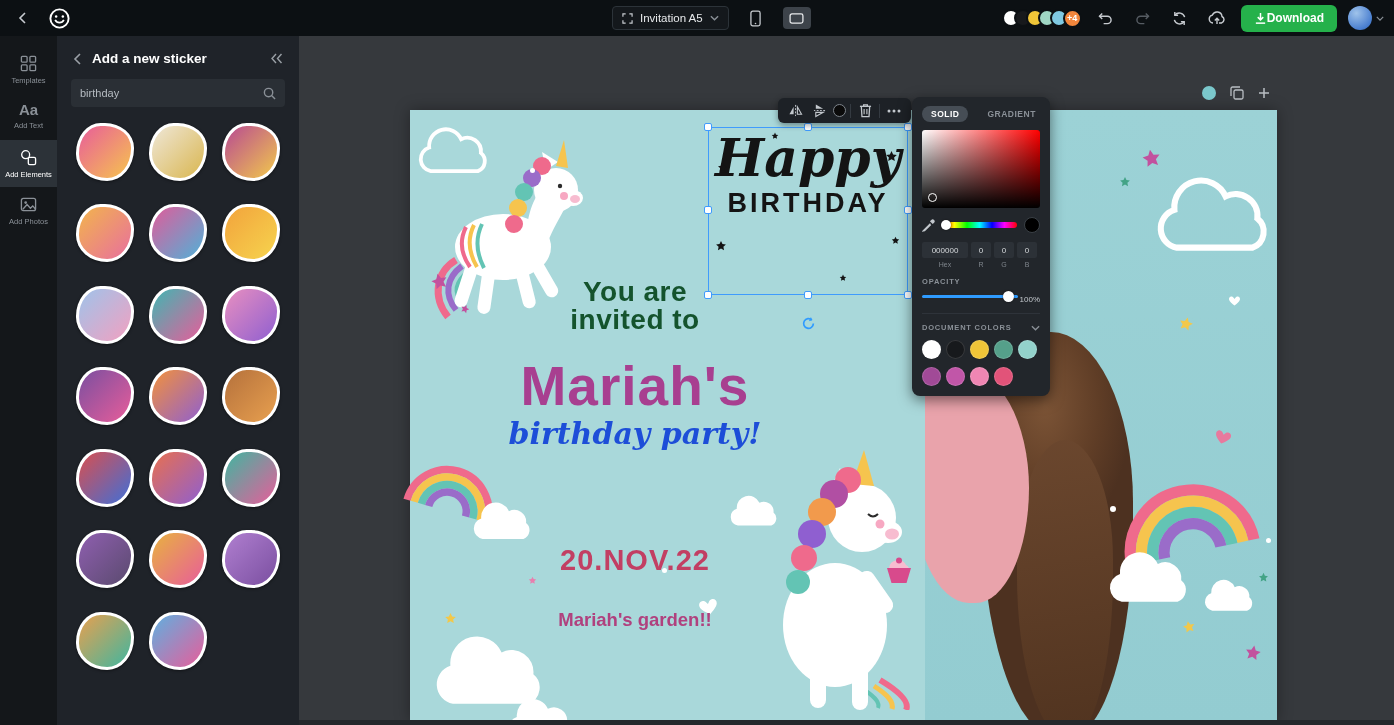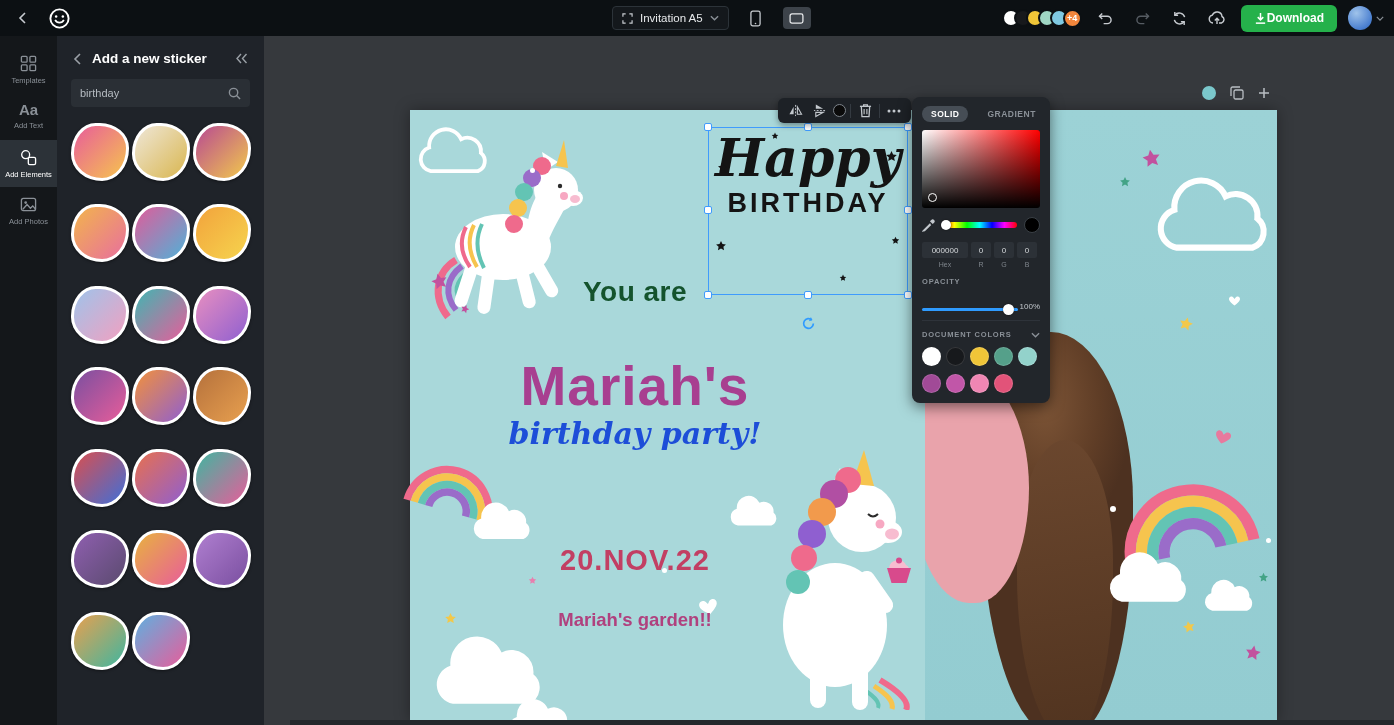--- a/index.html
+++ b/index.html
@@ -27,21 +27,21 @@
   .avatar{width:24px;height:24px;border-radius:50%;background:radial-gradient(circle at 35% 30%,#9fc3ea,#4a7fd0 70%,#2d5fa8)}
 
   
   .rail{position:absolute;top:36px;left:0;bottom:0;width:57px;background:#14171a;z-index:30;padding-top:10px}
   .rail-item{height:47px;display:flex;flex-direction:column;align-items:center;justify-content:center;gap:4px;color:#8a9097;cursor:pointer}
   .rail-item .rlbl{font-size:7.5px}
   .rail-item.active{background:#2c3238;color:#fff}
   .aa-glyph{font-size:15px;font-weight:bold;line-height:14px}
 
   
-  .panel{position:absolute;top:36px;left:57px;bottom:0;width:207px;background:#1f2329;z-index:30}
+  .panel{position:absolute;top:36px;left:57px;bottom:0;width:242px;background:#1f2329;z-index:30}
   .panel-head{display:flex;align-items:center;padding:15px 16px 11px 16px;color:#fff}
   .panel-title{font-size:13.5px;font-weight:bold;margin-left:11px;flex:1}
   .searchbox{margin:2px 14px 12px 14px;height:28px;background:#2a2f35;border-radius:4px;display:flex;align-items:center;padding:0 9px}
   .searchbox input{flex:1;background:transparent;border:none;outline:none;color:#b6bcc2;font-size:11px;font-family:"Liberation Sans",sans-serif}
   .sticker-grid{display:grid;grid-template-columns:repeat(3,1fr);row-gap:13px;justify-items:center;padding:4px 12px;overflow:hidden;height:565px}
   .sticker{width:58px;height:58px;border:3px solid #fff;border-radius:46% 54% 50% 58%/56% 46% 60% 50%;box-shadow:0 1px 3px rgba(0,0,0,.45);cursor:pointer}
 
   
   .workspace{position:absolute;top:36px;left:290px;right:0;bottom:0;background:#36393d;overflow:hidden}
   .bottom-strip{position:absolute;left:0;right:0;bottom:0;height:5px;background:#24272b}
@@ -96,21 +96,21 @@
   .hue-row{display:flex;align-items:center;gap:7px;margin-top:9px}
   .hue-bar{position:relative;flex:1;height:6px;border-radius:3px;background:linear-gradient(to right,#f00,#ff0,#0f0,#0ff,#00f,#f0f,#f00);cursor:pointer}
   .hue-marker{position:absolute;left:-1px;top:-2px;width:10px;height:10px;background:#fff;border-radius:50%;box-shadow:0 0 2px rgba(0,0,0,.6)}
   .cur-color{width:16px;height:16px;border-radius:50%;background:#000;border:1px solid #3a4046}
   .fields{display:flex;gap:3px;margin-top:9px}
   .field{display:flex;flex-direction:column;align-items:center;gap:3px}
   .field input{height:16px;background:#2c3137;border:none;border-radius:2px;color:#d6d9dc;font-size:8px;text-align:center;outline:none;font-family:"Liberation Sans",sans-serif}
   .field .fl{font-size:7px;color:#7f858c}
   .f-hex input{width:46px}.f-c input{width:20px}
   .pk-label{margin-top:9px;font-size:7.5px;letter-spacing:.8px;color:#8a9097;font-weight:bold}
-  .op-row{display:flex;align-items:flex-end;gap:2px;margin-top:16px}
+  .op-row{display:flex;align-items:flex-start;gap:2px;margin-top:9px}
   .op-track{position:relative;flex:1;height:3px;border-radius:2px;background:#2f9bff}
   .op-knob{position:absolute;right:4px;top:-4px;width:11px;height:11px;background:#fff;border-radius:50%;box-shadow:0 0 2px rgba(0,0,0,.6)}
   .op-val{font-size:8px;color:#c3c8cd}
   .pk-div{height:1px;background:#2e333a;margin:9px 0 0 0}
   .dc-row{display:flex;align-items:center;justify-content:space-between;margin-top:9px;cursor:pointer}
   .swatch-row{display:flex;gap:5px;margin-top:8px}
   .swatch{width:19px;height:19px;border-radius:50%;cursor:pointer;box-shadow:inset 0 0 0 1px rgba(255,255,255,.14)}
 </style>
 </head>
 <body>
@@ -522,20 +522,21 @@
           </span>
           <span class="deco" style="left: 856px; top: 428px; width: 5px; color: rgb(255, 255, 255);">
             <svg viewBox="0 0 10 10">
               <circle cx="5" cy="5" r="5"></circle>
             </svg>
           </span>
         </div>
 
       <div class="txt invite">
         <div>You are</div>
+        <div>invited to</div>
       </div>
       <div class="txt name">Mariah's</div>
       <div class="txt party">birthday party!</div>
       <div class="txt date">20.NOV.22</div>
       <div class="txt details">
         <div>Mariah's garden!!</div>
       </div>
 
       <div class="sel-box">
         <div class="happy">Happy</div>

